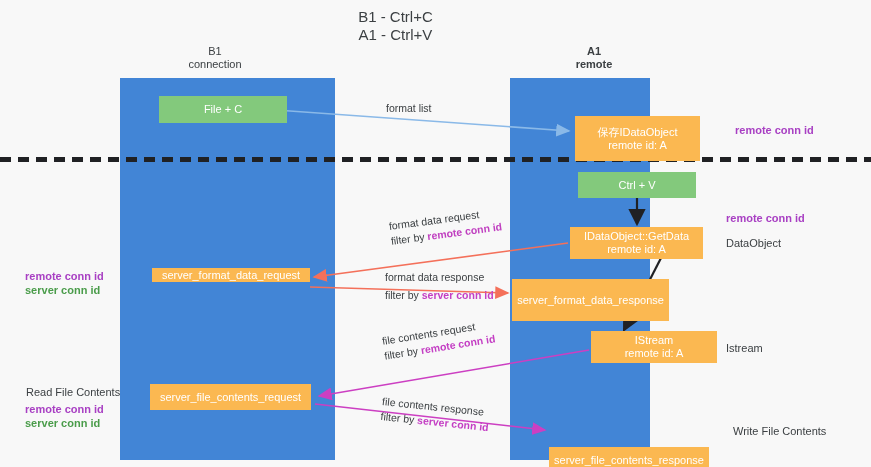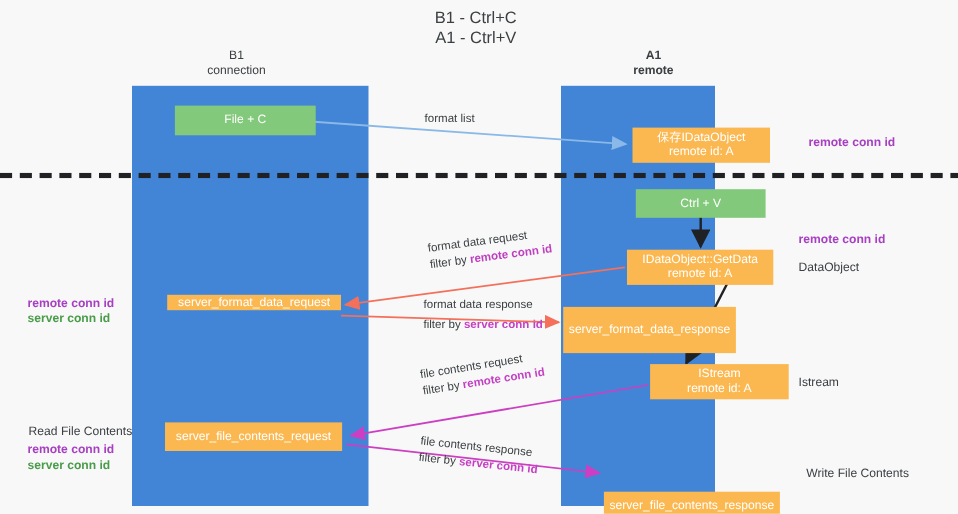--- a/index.html
+++ b/index.html
@@ -27,21 +27,20 @@
   .title {
     position: absolute;
     left: 0;
     top: 8px;
     width: 791px;
     text-align: center;
     font-size: 15px;
     line-height: 18px;
     color: #3c4043;
     white-space: pre-line;
-    padding-left: 37px;
   }
 
   
   .col-head {
     position: absolute;
     text-align: center;
     font-size: 11px;
     line-height: 13px;
     color: #3c4043;
     white-space: pre-line;
@@ -161,21 +160,21 @@
 
     <line x1="315" y1="404" x2="545" y2="430" stroke="#cc3fc2" stroke-width="1.6" marker-end="url(#ah-magenta)"></line>
   </svg>
 
   <svg class="divider" viewBox="0 0 871 5" preserveAspectRatio="none">
     <line x1="0" y1="2.5" x2="871" y2="2.5" stroke="#202124" stroke-width="5" stroke-dasharray="11 7"></line>
   </svg>
 
   <div class="node green" style="left:159px; top:96px; width:128px; height:27px;">File + C</div>
 
-  <div class="node orange" style="left:575px; top:116px; width:125px; height:32px;">保存IDataObject
+  <div class="node orange" style="left:575px; top:116px; width:125px; height:45px;">保存IDataObject
 remote id: A</div>
 
   <div class="node green" style="left:578px; top:172px; width:118px; height:26px;">Ctrl + V</div>
 
   <div class="node orange" style="left:570px; top:227px; width:133px; height:32px;">IDataObject::GetData
 remote id: A</div>
 
   <div class="node orange" style="left:152px; top:268px; width:158px; height:14px;">server_format_data_request</div>
 
   <div class="node orange" style="left:512px; top:279px; width:157px; height:42px;">server_format_data_response</div>

